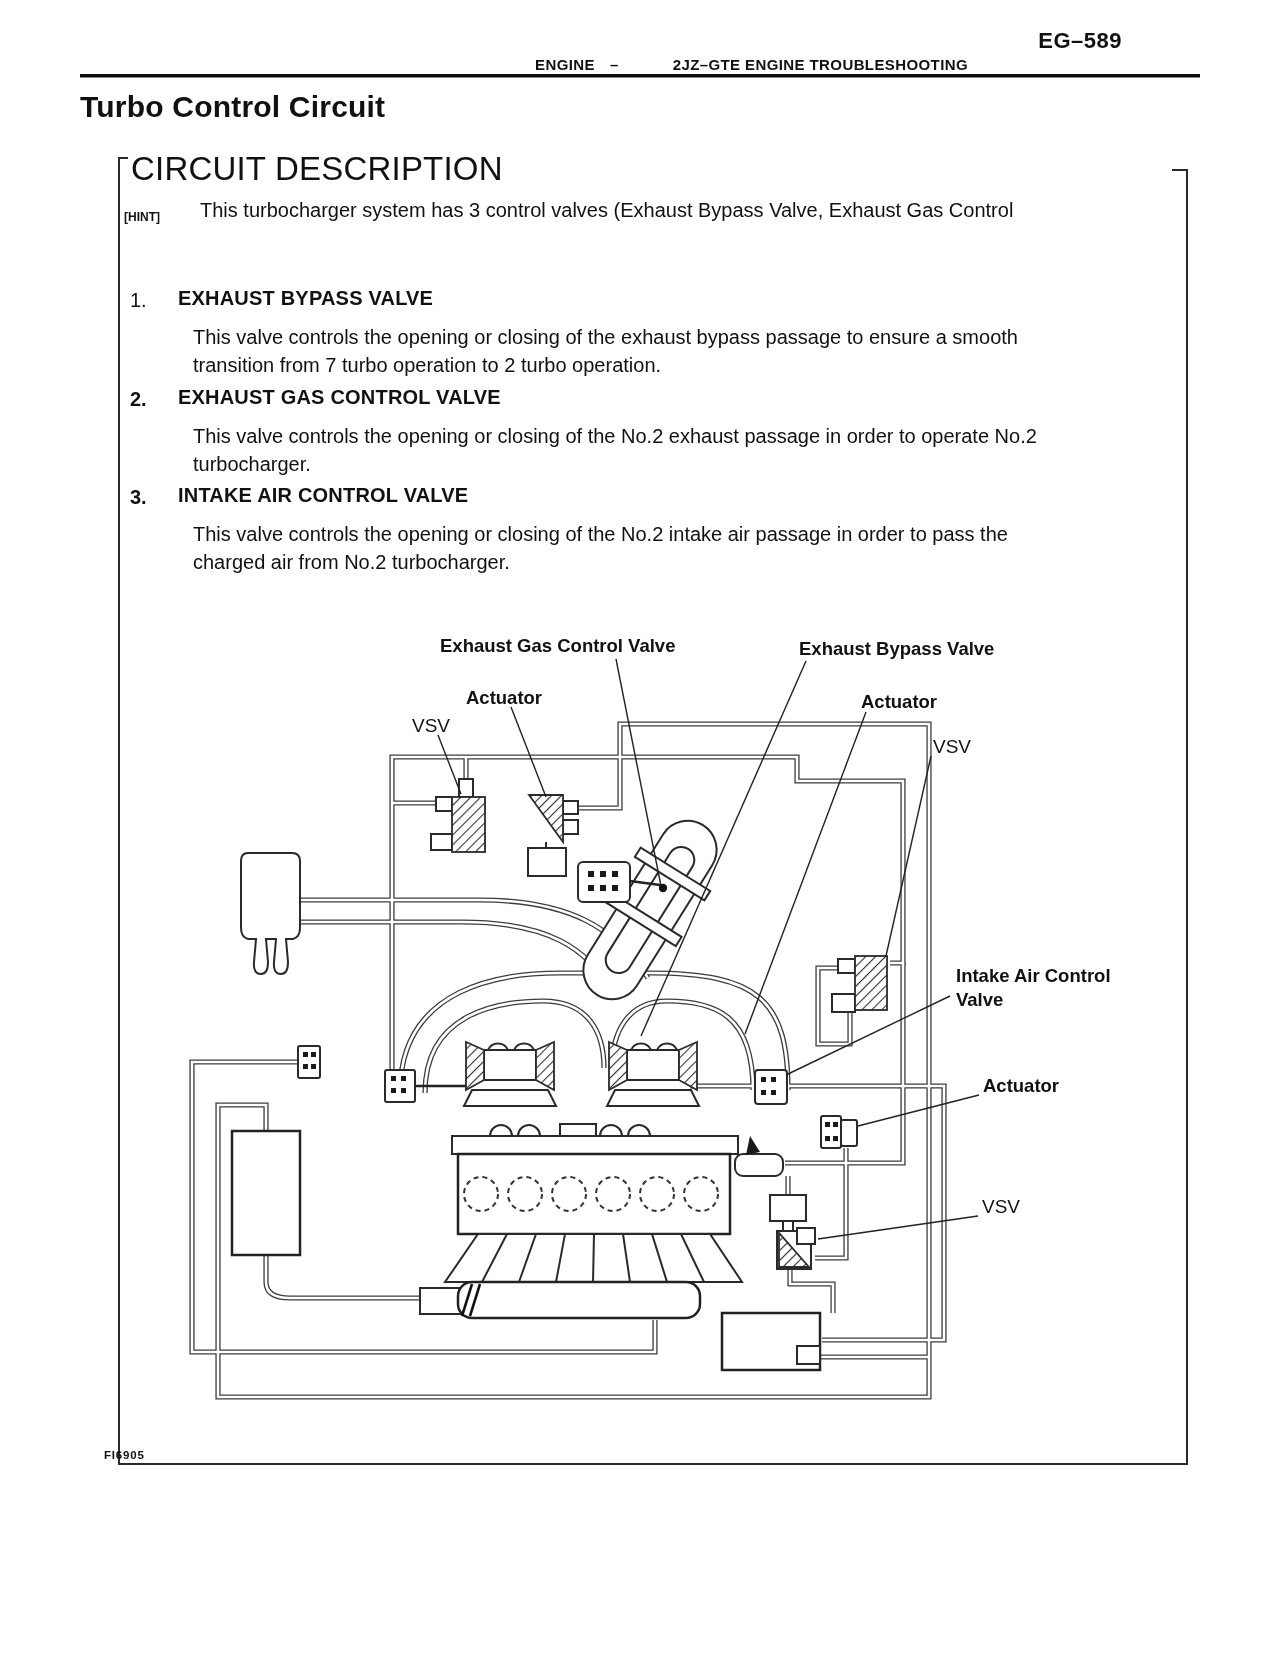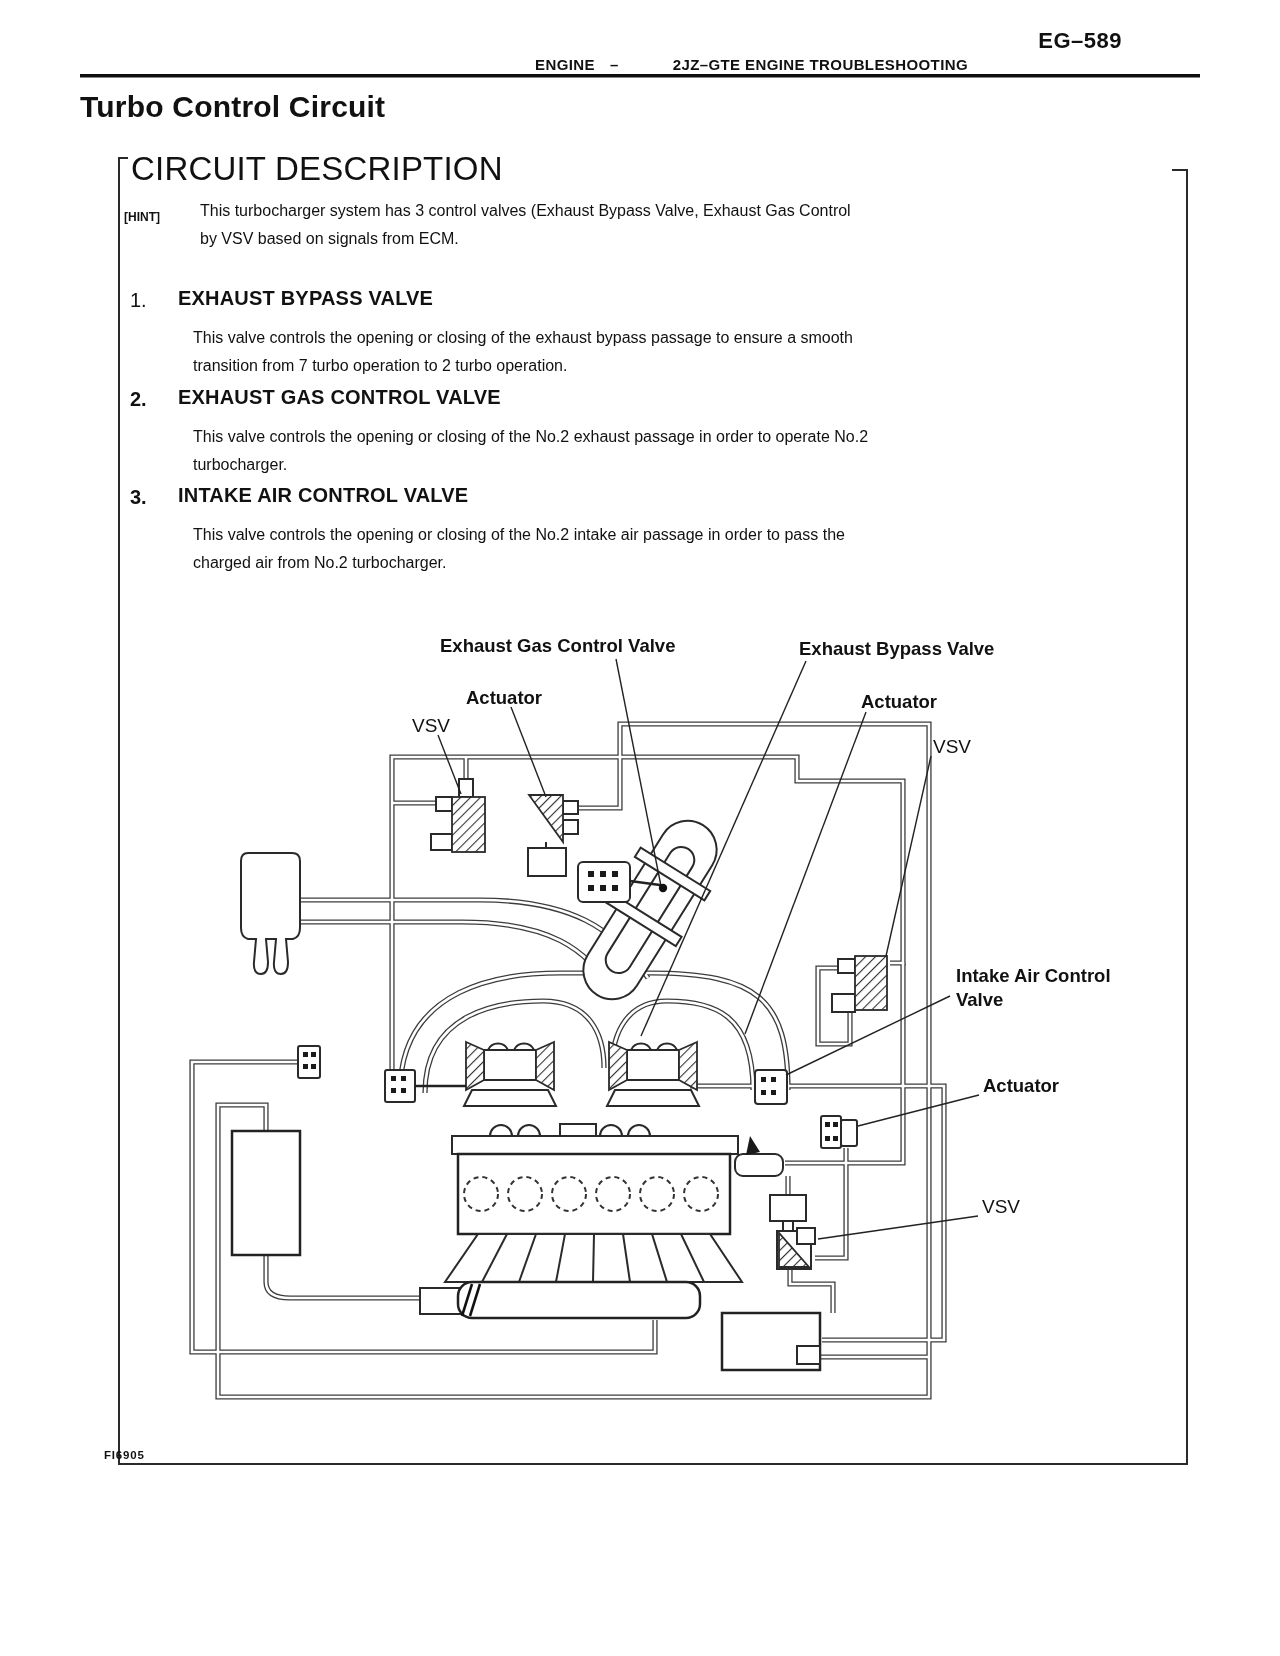--- a/index.html
+++ b/index.html
@@ -5,21 +5,21 @@
   html,body{margin:0;padding:0;background:#ffffff;}
   body{width:1280px;height:1656px;position:relative;overflow:hidden;
        font-family:"Liberation Sans",sans-serif;color:#111;}
   .abs{position:absolute;}
   .pagecode{top:28px;right:158px;font-size:22px;font-weight:700;letter-spacing:.5px;}
   .runhead{top:56px;left:535px;display:flex;gap:15px;font-size:15px;font-weight:700;
            letter-spacing:.4px;white-space:nowrap;}
   .runhead .sub{font-weight:700;margin-left:39px;}
   .pagetitle{top:90px;left:80px;font-size:30px;font-weight:700;letter-spacing:.2px;}
   .secheading{top:150px;left:131px;font-size:33px;font-weight:400;letter-spacing:.2px;}
-  .bodytext{font-size:16px;line-height:27.5px;white-space:nowrap;}
+  .bodytext{font-size:20px;line-height:27.5px;white-space:nowrap;}
   .hintlbl{top:210px;left:124px;font-size:12px;font-weight:700;}
   .hintlines{top:197px;left:200px;}
   .itemnum{left:130px;font-size:20px;}
   .itemnum.b{font-weight:700;}
   .itemhead{left:178px;font-size:20px;font-weight:700;letter-spacing:.2px;white-space:nowrap;}
   .itembody{left:178px;margin-left:15px;}
   svg{position:absolute;left:0;top:0;}
   svg text{font-family:"Liberation Sans",sans-serif;}
   .po{stroke:#3c3c3c;stroke-width:5.2;fill:none;}
   .pi{stroke:#ffffff;stroke-width:2.6;fill:none;}
@@ -45,21 +45,20 @@
   <span class="sub">2JZ–GTE ENGINE TROUBLESHOOTING</span>
 </div>
 
 <div class="abs pagetitle">Turbo Control Circuit</div>
 
 <div class="abs secheading">CIRCUIT DESCRIPTION</div>
 
 <div class="abs hintlbl">[HINT]</div>
 <div class="abs hintlines bodytext">
   <div>This turbocharger system has 3 control valves (Exhaust Bypass Valve, Exhaust Gas Control</div>
-  <div>by VSV based on signals from ECM.</div>
 </div>
 
 <div class="abs itemnum bodytext" style="top:287px">1.</div>
 <div class="abs itemhead" style="top:287px">EXHAUST BYPASS VALVE</div>
 <div class="abs itembody bodytext" style="top:324px">
   <div>This valve controls the opening or closing of the exhaust bypass passage to ensure a smooth</div>
   <div>transition from 7 turbo operation to 2 turbo operation.</div>
 </div>
 
 <div class="abs itemnum b bodytext" style="top:386px">2.</div>

